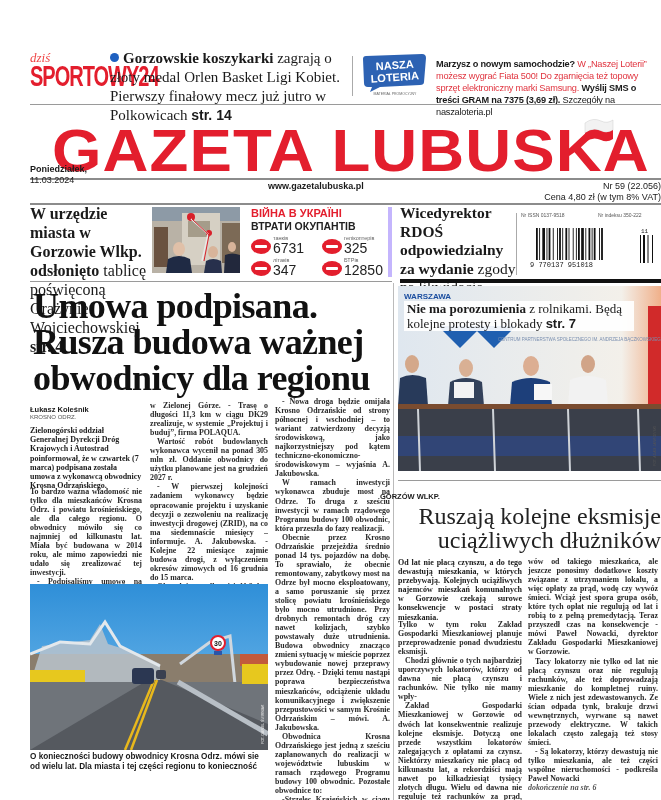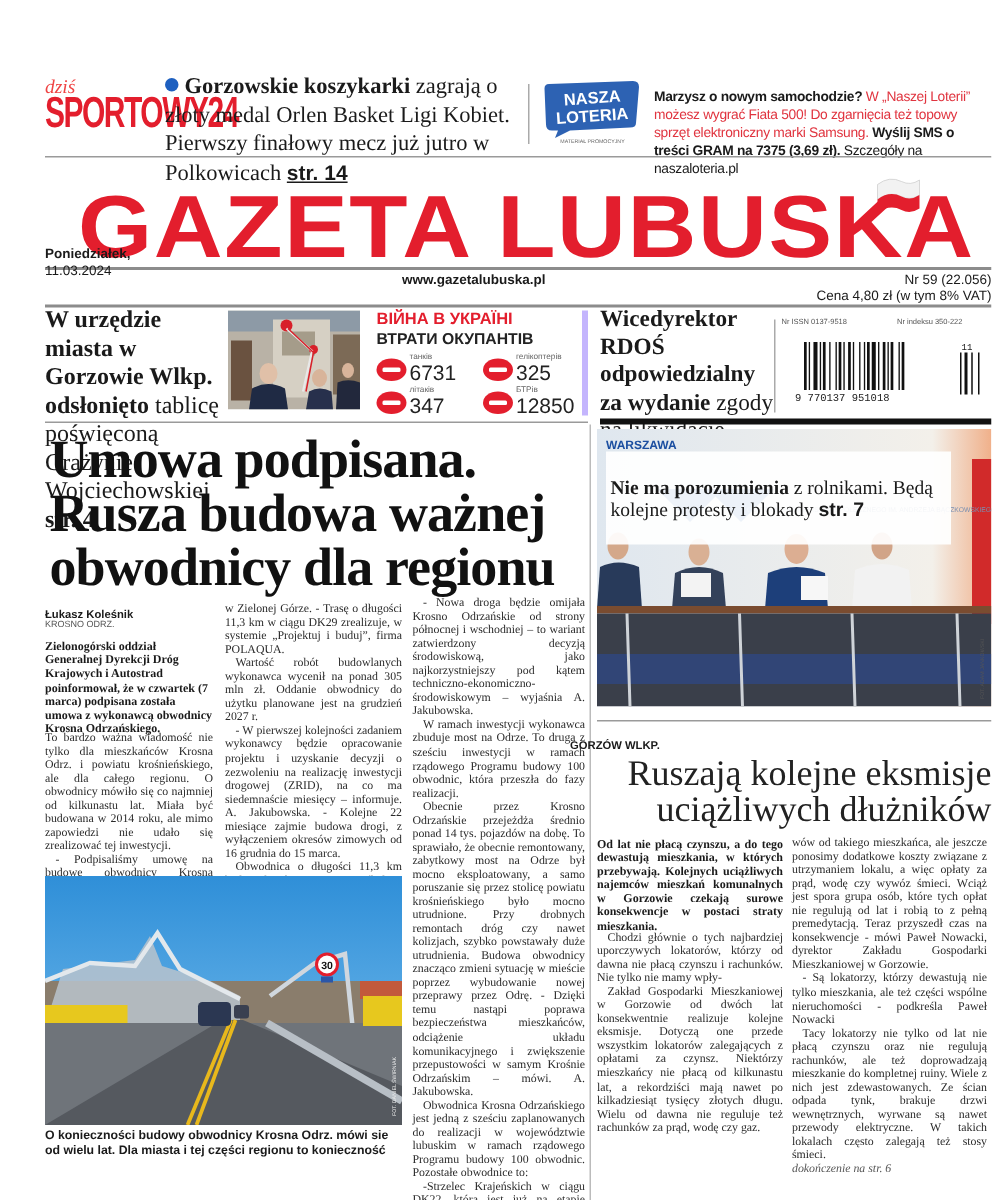--- a/index.html
+++ b/index.html
@@ -6,21 +6,21 @@
   html, body { width: 661px; height: 800px; background: #fff; overflow: hidden; }
   body { position: relative; font-family: "Liberation Serif", serif; color: #1a1a1a; }
   .abs { position: absolute; }
   .sans { font-family: "Liberation Sans", sans-serif; }
   .hr { position: absolute; height: 1px; background: #9a9a9a; }
 
   
   #dzis { left: 30px; top: 50px; font-style: italic; font-size: 13px; color: #ef4444; }
   #sport24 { left: 30px; top: 60px; font-family: "Liberation Sans", sans-serif; font-weight: bold; font-size: 20px; color: #e31e2d; letter-spacing: -1px; transform: scaleY(1.45); transform-origin: top left; }
   #teaser-sport { left: 110px; top: 49px; width: 230px; font-size: 15px; line-height: 19px; }
-  #teaser-sport b.sans { font-size: 14px; text-decoration: underline; }
+  #teaser-sport b.sans { font-size: 14px; }
   .bullet { display: inline-block; width: 9px; height: 9px; border-radius: 50%; background: #1e60c0; margin-right: 4px; vertical-align: 1px; }
   #vdiv1 { left: 352px; top: 56px; width: 1px; height: 40px; background: #aaa; }
   #lottery-logo { left: 360px; top: 52px; width: 70px; height: 44px; }
   #lottery-text { left: 436px; top: 58px; width: 225px; font-family: "Liberation Sans", sans-serif; font-size: 9.2px; line-height: 12px; letter-spacing: -0.2px; }
   #lottery-text .pink { color: #e0343f; }
   #hr-top { left: 30px; top: 104px; width: 631px; }
 
   
   #masthead { left: 52px; top: 122px; font-family: "Liberation Sans", sans-serif; font-weight: bold; font-size: 60px; letter-spacing: 1px; color: #e31e2d; transform: scaleX(1.06) scaleY(0.98); transform-origin: left top; line-height: 60px; }
   #flag { left: 583px; top: 117px; width: 32px; height: 26px; }
@@ -53,35 +53,35 @@
   #hr-row2b { left: 400px; top: 279px; width: 261px; height: 4px; background: #111; }
 
   
   #main-headline { left: 33px; top: 288px; width: 360px; font-size: 36px; line-height: 36px; font-weight: bold; letter-spacing: -0.6px; color: #111; }
   #vcol { left: 393px; top: 283px; width: 1px; height: 517px; background: #bbb; }
 
   
   #byline { left: 30px; top: 405px; font-family: "Liberation Sans", sans-serif; font-weight: bold; font-size: 7.5px; }
   #byline-src { left: 30px; top: 414px; font-family: "Liberation Sans", sans-serif; font-size: 6px; color: #555; }
   #lead { left: 30px; top: 426px; width: 112px; font-weight: bold; font-size: 8px; line-height: 9.2px; }
-  .col { position: absolute; font-size: 7.9px; line-height: 9.05px; text-align: justify; color: #2a2a2a; }
+  .col { position: absolute; font-size: 7.9px; line-height: 9.05px; text-align: justify; color: #2a2a2a; font-weight: bold; }
   .col p { text-indent: 7px; }
   .col p.noind { text-indent: 0; }
   #col1 { left: 30px; top: 487px; width: 112px; }
   #col2 { left: 150px; top: 401px; width: 118px; }
   #col3 { left: 275px; top: 397px; width: 115px; }
 
   
   #bridge-photo { left: 30px; top: 584px; width: 238px; height: 166px; overflow: hidden; }
   #bridge-caption { left: 30px; top: 752px; width: 240px; font-family: "Liberation Sans", sans-serif; font-weight: bold; font-size: 8.2px; line-height: 10px; }
 
   
   #warsaw-photo { left: 398px; top: 286px; width: 263px; height: 185px; overflow: hidden; }
   #warsaw-label { left: 404px; top: 292px; font-family: "Liberation Sans", sans-serif; font-weight: bold; font-size: 8px; color: #1b4ea0; }
-  #warsaw-teaser { left: 404px; top: 301px; width: 230px; font-size: 13px; line-height: 15px; background: rgba(255,255,255,0.92); padding: 16px 3px; }
+  #warsaw-teaser { left: 404px; top: 301px; width: 230px; font-size: 13px; line-height: 15px; background: rgba(255,255,255,0.92); padding: 0 3px; }
   #warsaw-teaser b { font-weight: bold; }
   #hr-right { left: 398px; top: 480px; width: 263px; }
 
   #gorzow-label { left: 380px; top: 492px; font-family: "Liberation Sans", sans-serif; font-weight: bold; font-size: 7.5px; }
   #gorzow-headline { left: 398px; top: 504px; width: 263px; font-size: 24px; line-height: 24px; color: #222; font-weight: normal; text-align: right; }
   #gorzow-lead { left: 398px; top: 558px; width: 124px; font-weight: bold; font-size: 8px; line-height: 9.1px; text-align: justify; }
   #col4 { left: 398px; top: 620px; width: 124px; }
   #col5 { left: 528px; top: 557px; width: 130px; }
   #cont { font-style: italic; color: #555; text-indent: 0; }
 </style>
@@ -292,21 +292,22 @@
 <div class="abs" id="warsaw-label">WARSZAWA</div>
 <div class="abs" id="warsaw-teaser">
   <b>Nie ma porozumienia</b><span> z rolnikami. Będą kolejne protesty i blokady </span><b class="sans">str. 7</b>
 </div>
 <div class="hr" id="hr-right"></div>
 
 <div class="abs" id="gorzow-label">GORZÓW WLKP.</div>
 <h2 class="abs" id="gorzow-headline">Ruszają kolejne eksmisje uciążliwych dłużników</h2>
 <div class="abs" id="gorzow-lead">Od lat nie płacą czynszu, a do tego dewastują mieszkania, w których przebywają. Kolejnych uciążliwych najemców mieszkań komunalnych w Gorzowie czekają surowe konsekwencje w postaci straty mieszkania.</div>
 <div class="col" id="col4">
+  <p class="noind">Tylko w tym roku Zakład Gospodarki Mieszkaniowej planuje przeprowadzenie ponad dwudziestu eksmisji.</p>
   <p>Chodzi głównie o tych najbardziej uporczywych lokatorów, którzy od dawna nie płacą czynszu i rachunków. Nie tylko nie mamy wpły-</p>
   <p>Zakład Gospodarki Mieszkaniowej w Gorzowie od dwóch lat konsekwentnie realizuje kolejne eksmisje. Dotyczą one przede wszystkim lokatorów zalegających z opłatami za czynsz. Niektórzy mieszkańcy nie płacą od kilkunastu lat, a rekordziści mają nawet po kilkadziesiąt tysięcy złotych długu. Wielu od dawna nie reguluje też rachunków za prąd, wodę czy gaz.</p>
 </div>
 <div class="col" id="col5">
   <p class="noind">wów od takiego mieszkańca, ale jeszcze ponosimy dodatkowe koszty związane z utrzymaniem lokalu, a więc opłaty za prąd, wodę czy wywóz śmieci. Wciąż jest spora grupa osób, które tych opłat nie regulują od lat i robią to z pełną premedytacją. Teraz przyszedł czas na konsekwencje - mówi Paweł Nowacki, dyrektor Zakładu Gospodarki Mieszkaniowej w Gorzowie.</p>
+  <p>Tacy lokatorzy nie tylko od lat nie płacą czynszu oraz nie regulują rachunków, ale też doprowadzają mieszkanie do kompletnej ruiny. Wiele z nich jest zdewastowanych. Ze ścian odpada tynk, brakuje drzwi wewnętrznych, wyrwane są nawet przewody elektryczne. W takich lokalach często zalegają też stosy śmieci.</p>
   <p>- Są lokatorzy, którzy dewastują nie tylko mieszkania, ale też części wspólne nieruchomości - podkreśla Paweł Nowacki</p>
-  <p>Tacy lokatorzy nie tylko od lat nie płacą czynszu oraz nie regulują rachunków, ale też doprowadzają mieszkanie do kompletnej ruiny. Wiele z nich jest zdewastowanych. Ze ścian odpada tynk, brakuje drzwi wewnętrznych, wyrwane są nawet przewody elektryczne. W takich lokalach często zalegają też stosy śmieci.</p>
   <p id="cont">dokończenie na str. 6</p>
 </div>
 
 </body></html>

